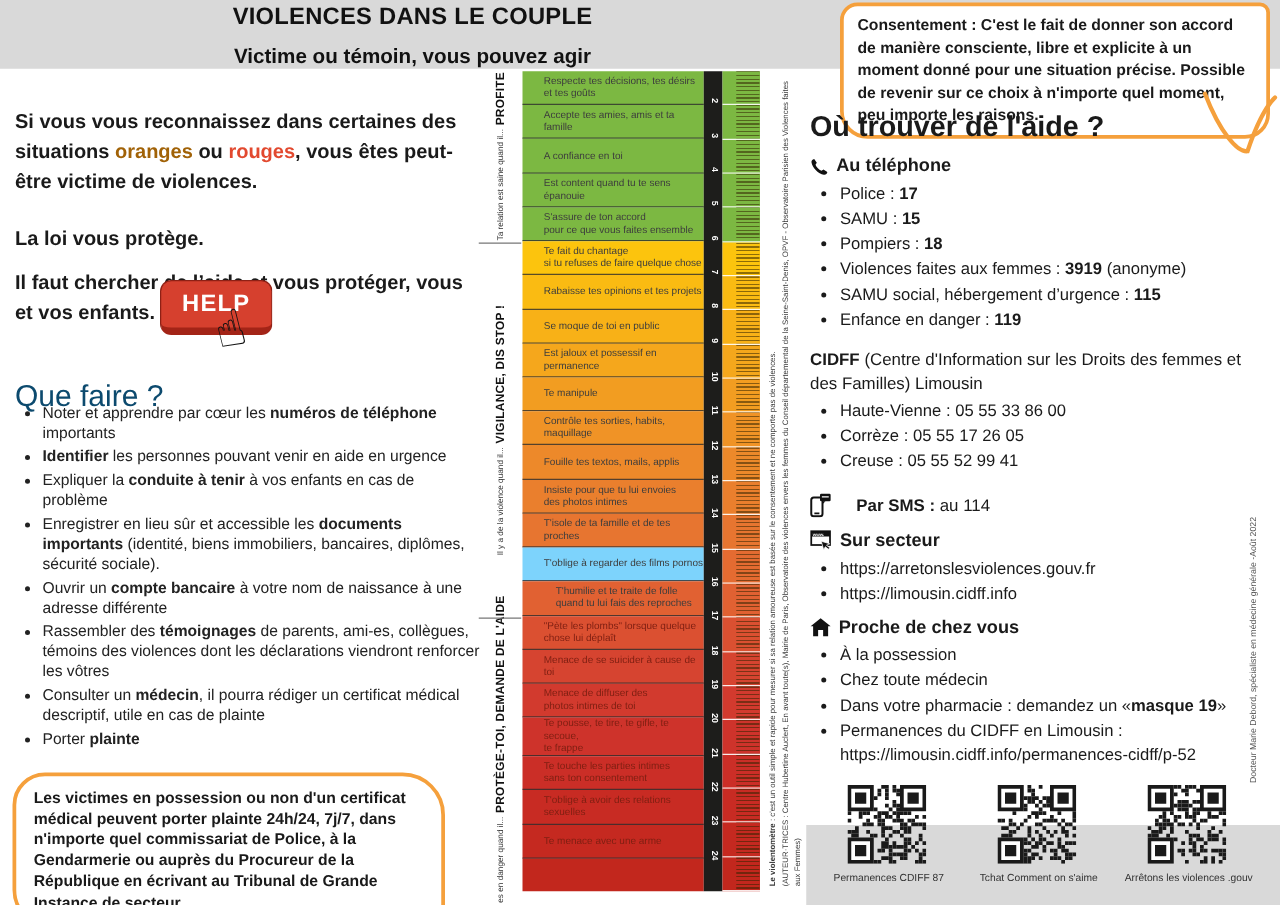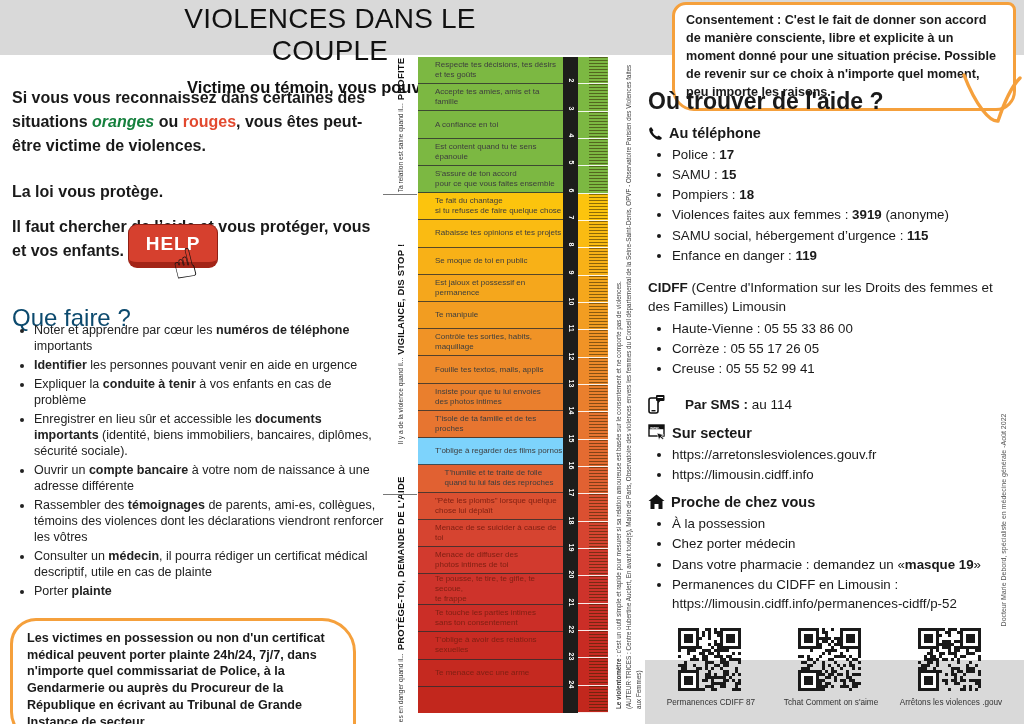--- a/index.html
+++ b/index.html
@@ -1,25 +1,25 @@
 <!DOCTYPE html>
 <html><head>
 <meta charset="utf-8">
 <style>
   html,body{margin:0;padding:0;}
   body{font-family:"Liberation Sans",sans-serif;background:#fff;}
   #page{position:relative;width:1024px;height:724px;background:#fff;overflow:hidden;}
   .b{font-weight:bold;}
-  .c-orange{color:#15803d;font-style:italic;}
+  .c-orange{color:#a16207;}
   .c-red{color:#e2492f;}
 
   
   #header-strip{position:absolute;left:0;top:0;width:1024px;height:55px;background:#d9d9d9;}
   #header-text{position:absolute;left:130px;top:3px;width:400px;text-align:center;color:#111;}
-  #title{font-size:28px;font-weight:400;letter-spacing:.2px;}
+  #title{font-size:19px;font-weight:700;letter-spacing:.2px;}
   #subtitle{font-size:16.5px;font-weight:bold;margin-top:11px;}
 
   
   #consent-bubble{position:absolute;left:672px;top:2px;width:344px;background:#fff;
     border:3px solid #f5a03c;border-radius:14px 8px 20px 22px;padding:7px 11px;
     font-size:12.6px;font-weight:bold;line-height:1.42;color:#1a1a1a;box-sizing:border-box;}
   #consent-tail{position:absolute;left:950px;top:72px;}
 
   
   .lpar{position:absolute;left:12px;width:362px;font-size:16px;font-weight:bold;color:#1a1a1a;line-height:1.5;}
@@ -334,21 +334,21 @@
       </ul>
 
     <div class="sec-head">
       <svg width="17" height="16" viewBox="0 0 17 16">
         <path d="M8.5 0.5 L16.5 7 L14.5 7 L14.5 15 L10.5 15 L10.5 10 L6.5 10 L6.5 15 L2.5 15 L2.5 7 L0.5 7 Z" fill="#111"></path>
       </svg>
       <span>Proche de chez vous</span>
     </div>
     <ul>
         <li>À la possession</li>
-        <li>Chez porter médecin</li>
+        <li>Chez toute médecin</li>
         <li><span>Dans votre pharmacie : demandez un «</span><span class="b">masque 19</span><span>»</span></li>
         <li>Permanences du CIDFF en Limousin : https://limousin.cidff.info/permanences-cidff/p-52</li>
       </ul>
   </div>
 
   <div id="gray-panel"></div>
   <div class="qr" style="left:678px">
     <span class="qr-svg-slot"><svg width="63" height="63">
           <rect x="0" y="0" width="21" height="21" fill="#1a1a1a"></rect>
           <rect x="3" y="3" width="15" height="15" fill="#fff"></rect>

